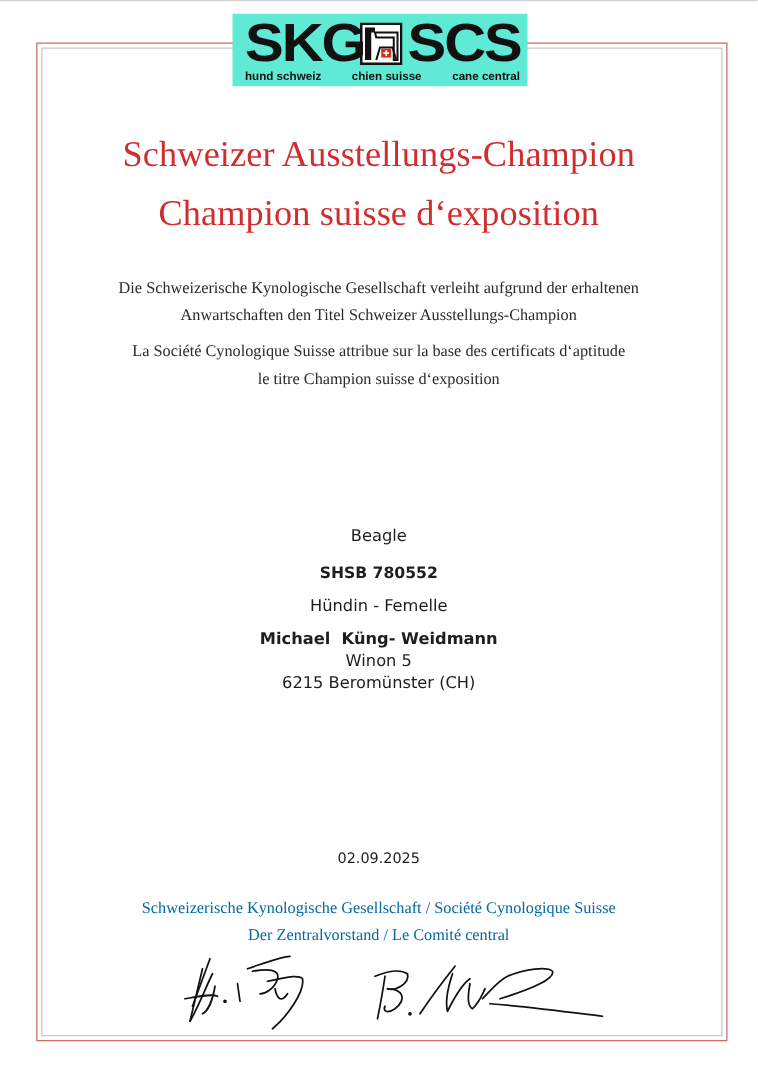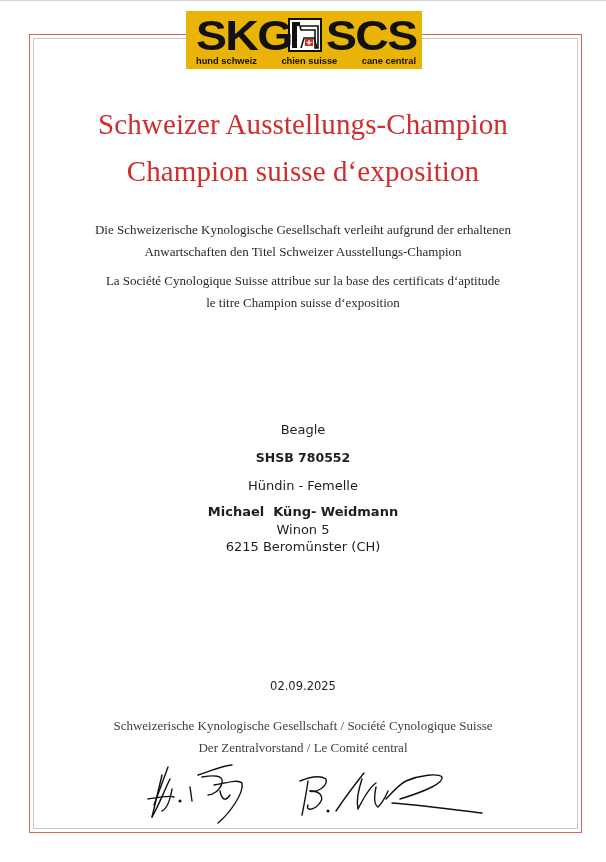--- a/index.html
+++ b/index.html
@@ -12,21 +12,21 @@
     .frame-outer {
       position: absolute; left: 29px; top: 33px; width: 553px; height: 799px;
       border: 1px solid #d2675f; box-sizing: border-box;
     }
     .frame-inner {
       position: absolute; left: 33px; top: 37px; width: 545px; height: 791px;
       border: 1.5px solid #c8c8c8; box-sizing: border-box;
     }
     .logo {
       position: absolute; left: 186px; top: 10px; width: 236px; height: 58px;
-      background: #eab308;
+      background: #5eead4;
     }
     .logo-row {
       position: absolute; top: 6px; left: 10px; height: 36px; display: flex; align-items: center;
     }
     .logo-word {
       font-family: "Liberation Sans", sans-serif; font-weight: bold;
       font-size: 43px; line-height: 36px; letter-spacing: -1.5px; color: #111;
       transform: scaleX(1.08); transform-origin: left center;
     }
     .logo-word.skg { width: 90px; }
@@ -66,21 +66,21 @@
     .info.sex { top: 477px; font-size: 13px; }
     .owner-block { position: absolute; left: 0; width: 606px; top: 502px; text-align: center; font-family: "DejaVu Sans", sans-serif; color: #1e1e1e; }
     .owner-block .name { font-weight: bold; font-size: 13px; line-height: 18px; }
     .owner-block .addr { font-size: 13px; line-height: 17px; }
     .date {
       position: absolute; left: 0; width: 606px; top: 678px; text-align: center;
       font-family: "DejaVu Sans", sans-serif; font-size: 11.5px; color: #1e1e1e;
     }
     .footer {
       position: absolute; left: 0; width: 606px; top: 714px; text-align: center;
-      font-family: "Liberation Serif", serif; font-size: 13px; color: #404040; line-height: 22px;
+      font-family: "Liberation Serif", serif; font-size: 13px; color: #0369a1; line-height: 22px;
     }
     .signatures { position: absolute; left: 130px; top: 760px; width: 370px; height: 65px; }
   </style>
 </head>
 <body>
 
 <div class="frame-outer"></div>
 <div class="frame-inner"></div>
 
 <div class="logo">

